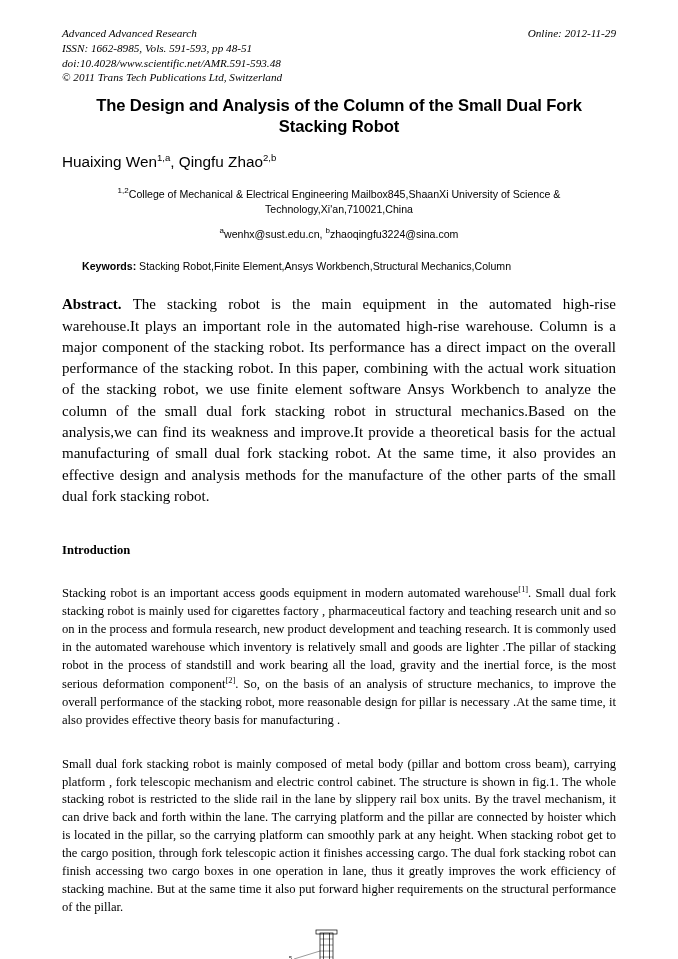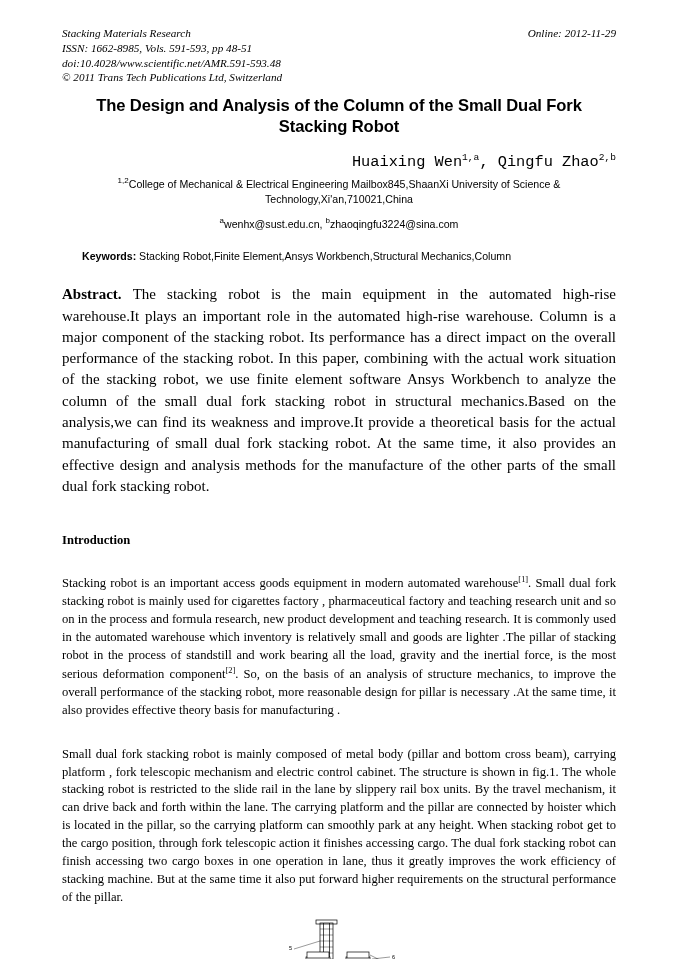--- a/index.html
+++ b/index.html
@@ -44,30 +44,30 @@
     margin-top: 10px;
     font-family: "Liberation Sans", sans-serif;
     font-weight: bold;
     font-size: 16.6px;
     line-height: 1.28;
     text-align: center;
     letter-spacing: -0.1px;
   }
   .authors {
     margin-top: 14px;
-    font-family: Liberation Mono, monospace;
+    font-family: Liberation Sans, sans-serif;
     font-size: 15.3px;
-    text-align: right;
+    text-align: left;
   }
   .authors sup {
     font-size: 9.6px;
     vertical-align: super;
   }
   .affiliation {
-    margin-top: 4px;
+    margin-top: 14px;
     font-family: "Liberation Sans", sans-serif;
     font-size: 10.6px;
     line-height: 1.45;
     text-align: center;
     padding: 0 18px;
   }
   .affiliation sup {
     font-size: 8px;
     vertical-align: super;
   }
@@ -125,21 +125,21 @@
     margin: 0 auto;
   }
 </style>
 </head>
 <body>
 
 <div class="page">
 
   <div class="header-row">
     <div class="header-left">
-      <div>Stacking Materials Research</div>
+      <div>Advanced Advanced Research</div>
       <div>ISSN: 1662-8985, Vols. 591-593, pp 48-51</div>
       <div>doi:10.4028/www.scientific.net/AMR.591-593.48</div>
       <div>© 2011 Trans Tech Publications Ltd, Switzerland</div>
     </div>
     <div class="header-right">Online: 2012-11-29</div>
   </div>
 
   <div class="title">The Design and Analysis of the Column of the Small Dual Fork Stacking Robot</div>
 
   <div class="authors">

